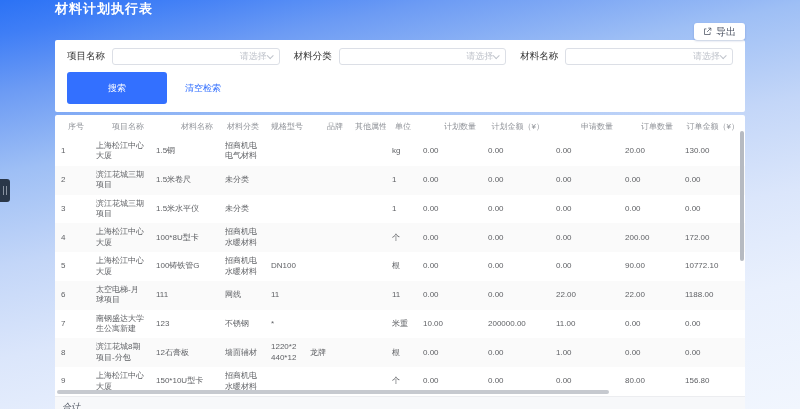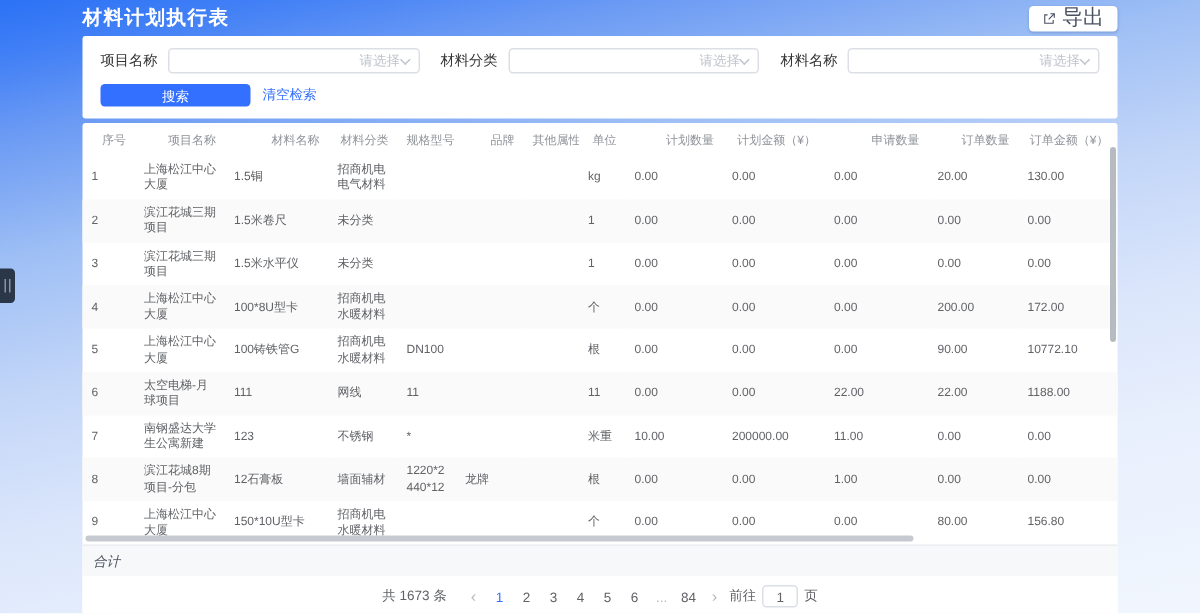--- a/index.html
+++ b/index.html
@@ -4,42 +4,42 @@
 <style>
   * { box-sizing: border-box; margin: 0; padding: 0; }
   html,body { width:800px; height:409px; overflow:hidden;
     font-family:"Liberation Sans","DejaVu Sans",sans-serif; }
   .screen { position:relative; width:800px; height:409px; overflow:hidden;
     background:linear-gradient(168deg,#2b72f5 0%,#3f7ef6 6%,#6c9bf4 16%,#9ebff5 30%,
       #c3d6f8 46%,#dbe6fb 62%,#e9f0fd 78%,#f1f6fe 100%); }
   .main { position:absolute; left:55px; top:0; width:690px; }
 
   
-  .titlebar { height:24px; display:flex; align-items:center; justify-content:space-between; }
+  .titlebar { height:40px; display:flex; justify-content:space-between; }
   .page-title { color:#ffffff; font-size:13px; font-weight:bold; letter-spacing:1px; }
   .export-btn { background:#ffffff; border:none; border-radius:3px; height:17px;
-    padding:0 9px; font-size:14px; color:#4a5160; display:flex; align-items:center;
-    gap:4px; cursor:pointer; box-shadow:0 1px 2px rgba(20,60,140,.25); }
+    padding:0 9px; font-size:10px; color:#4a5160; display:flex; align-items:center;
+    gap:4px; cursor:pointer; box-shadow:0 1px 2px rgba(20,60,140,.25);margin-top:23px; }
 
   
   .filter-card { background:#fff; padding:8px 12px 8px; border-radius:2px; }
   .filter-row { display:flex; align-items:center; }
   .filter-field { display:flex; align-items:center; flex:1; min-width:0; }
   .filter-field + .filter-field { margin-left:14px; }
   .filter-label { font-size:9.5px; color:#333; margin-right:7px; white-space:nowrap; }
   .select { flex:1; height:17px; border:1px solid #dcdfe6; border-radius:3px;
     display:flex; align-items:center; justify-content:flex-end; padding:0 7px;
     background:#fff; cursor:pointer; min-width:0; }
   .select .ph { font-size:9px; color:#c0c4cc; }
   .chevron { width:5px; height:5px; border-right:1px solid #c0c4cc;
     border-bottom:1px solid #c0c4cc; transform:rotate(45deg) translateY(-1px); flex:none; }
   .actions { margin-top:7px; display:flex; align-items:center; }
-  .search-btn { width:100px; height:15px; background:#3370ff; color:#fff; font-size:9px;
+  .search-btn { width:100px; height:32px; background:#3370ff; color:#fff; font-size:9px;
     border:none; border-radius:3px; cursor:pointer; line-height:14px; }
-  .clear-link { margin-left:8px; color:#3370ff; font-size:9px; cursor:pointer; }
+  .clear-link { margin-left:18px; color:#3370ff; font-size:9px; cursor:pointer; }
 
   
   .table-card { margin-top:3px; background:#fff; position:relative; border-radius:2px; }
   table { width:690px; border-collapse:collapse; table-layout:fixed; }
   th { font-size:8px; color:#909399; font-weight:normal; text-align:right;
     padding:6px 6px 5px; white-space:nowrap; overflow:hidden; }
   td { font-size:8px; color:#606266; padding:4px 6px; line-height:1.3;
     word-break:break-all; vertical-align:middle; }
   tbody tr:nth-child(even) { background:#fafafa; }
 

